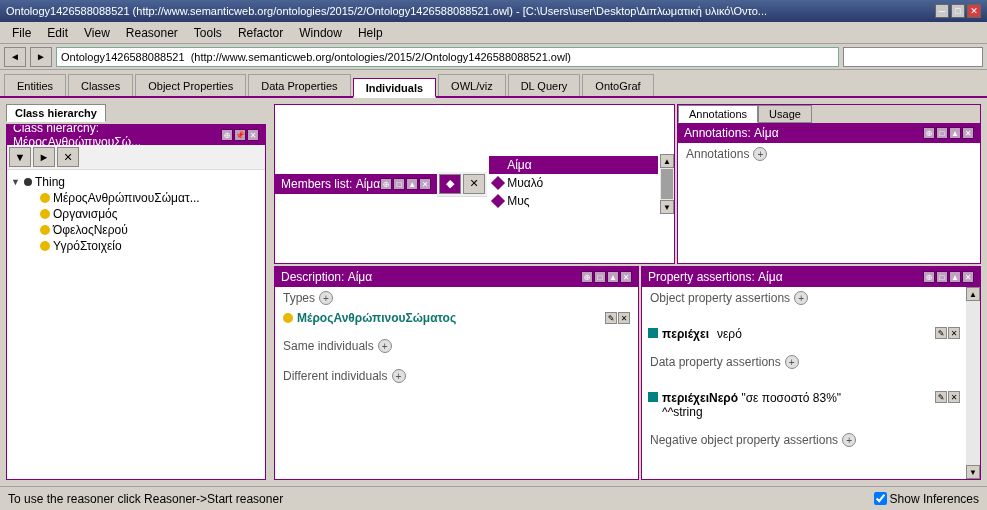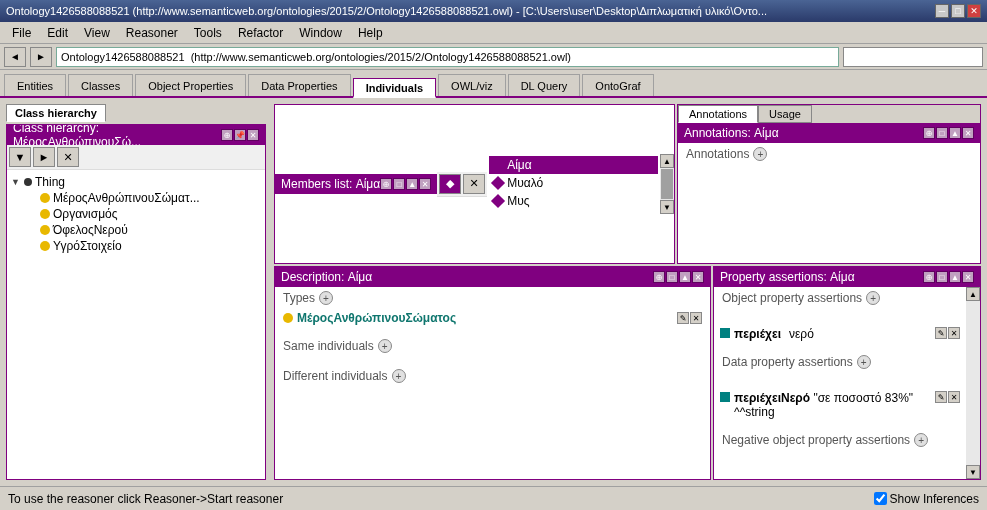--- a/index.html
+++ b/index.html
@@ -202,21 +202,21 @@
     }
 
     .description-panel {
       flex: 1;
       border: 1px solid #800080;
       display: flex;
       flex-direction: column;
       background: white;
     }
     .property-panel {
-      width: 268px;
+      width: 340px;
       border: 1px solid #800080;
       display: flex;
       flex-direction: column;
       background: white;
     }
 
     .members-list {
       flex: 1;
       overflow-y: auto;
       padding: 2px;

